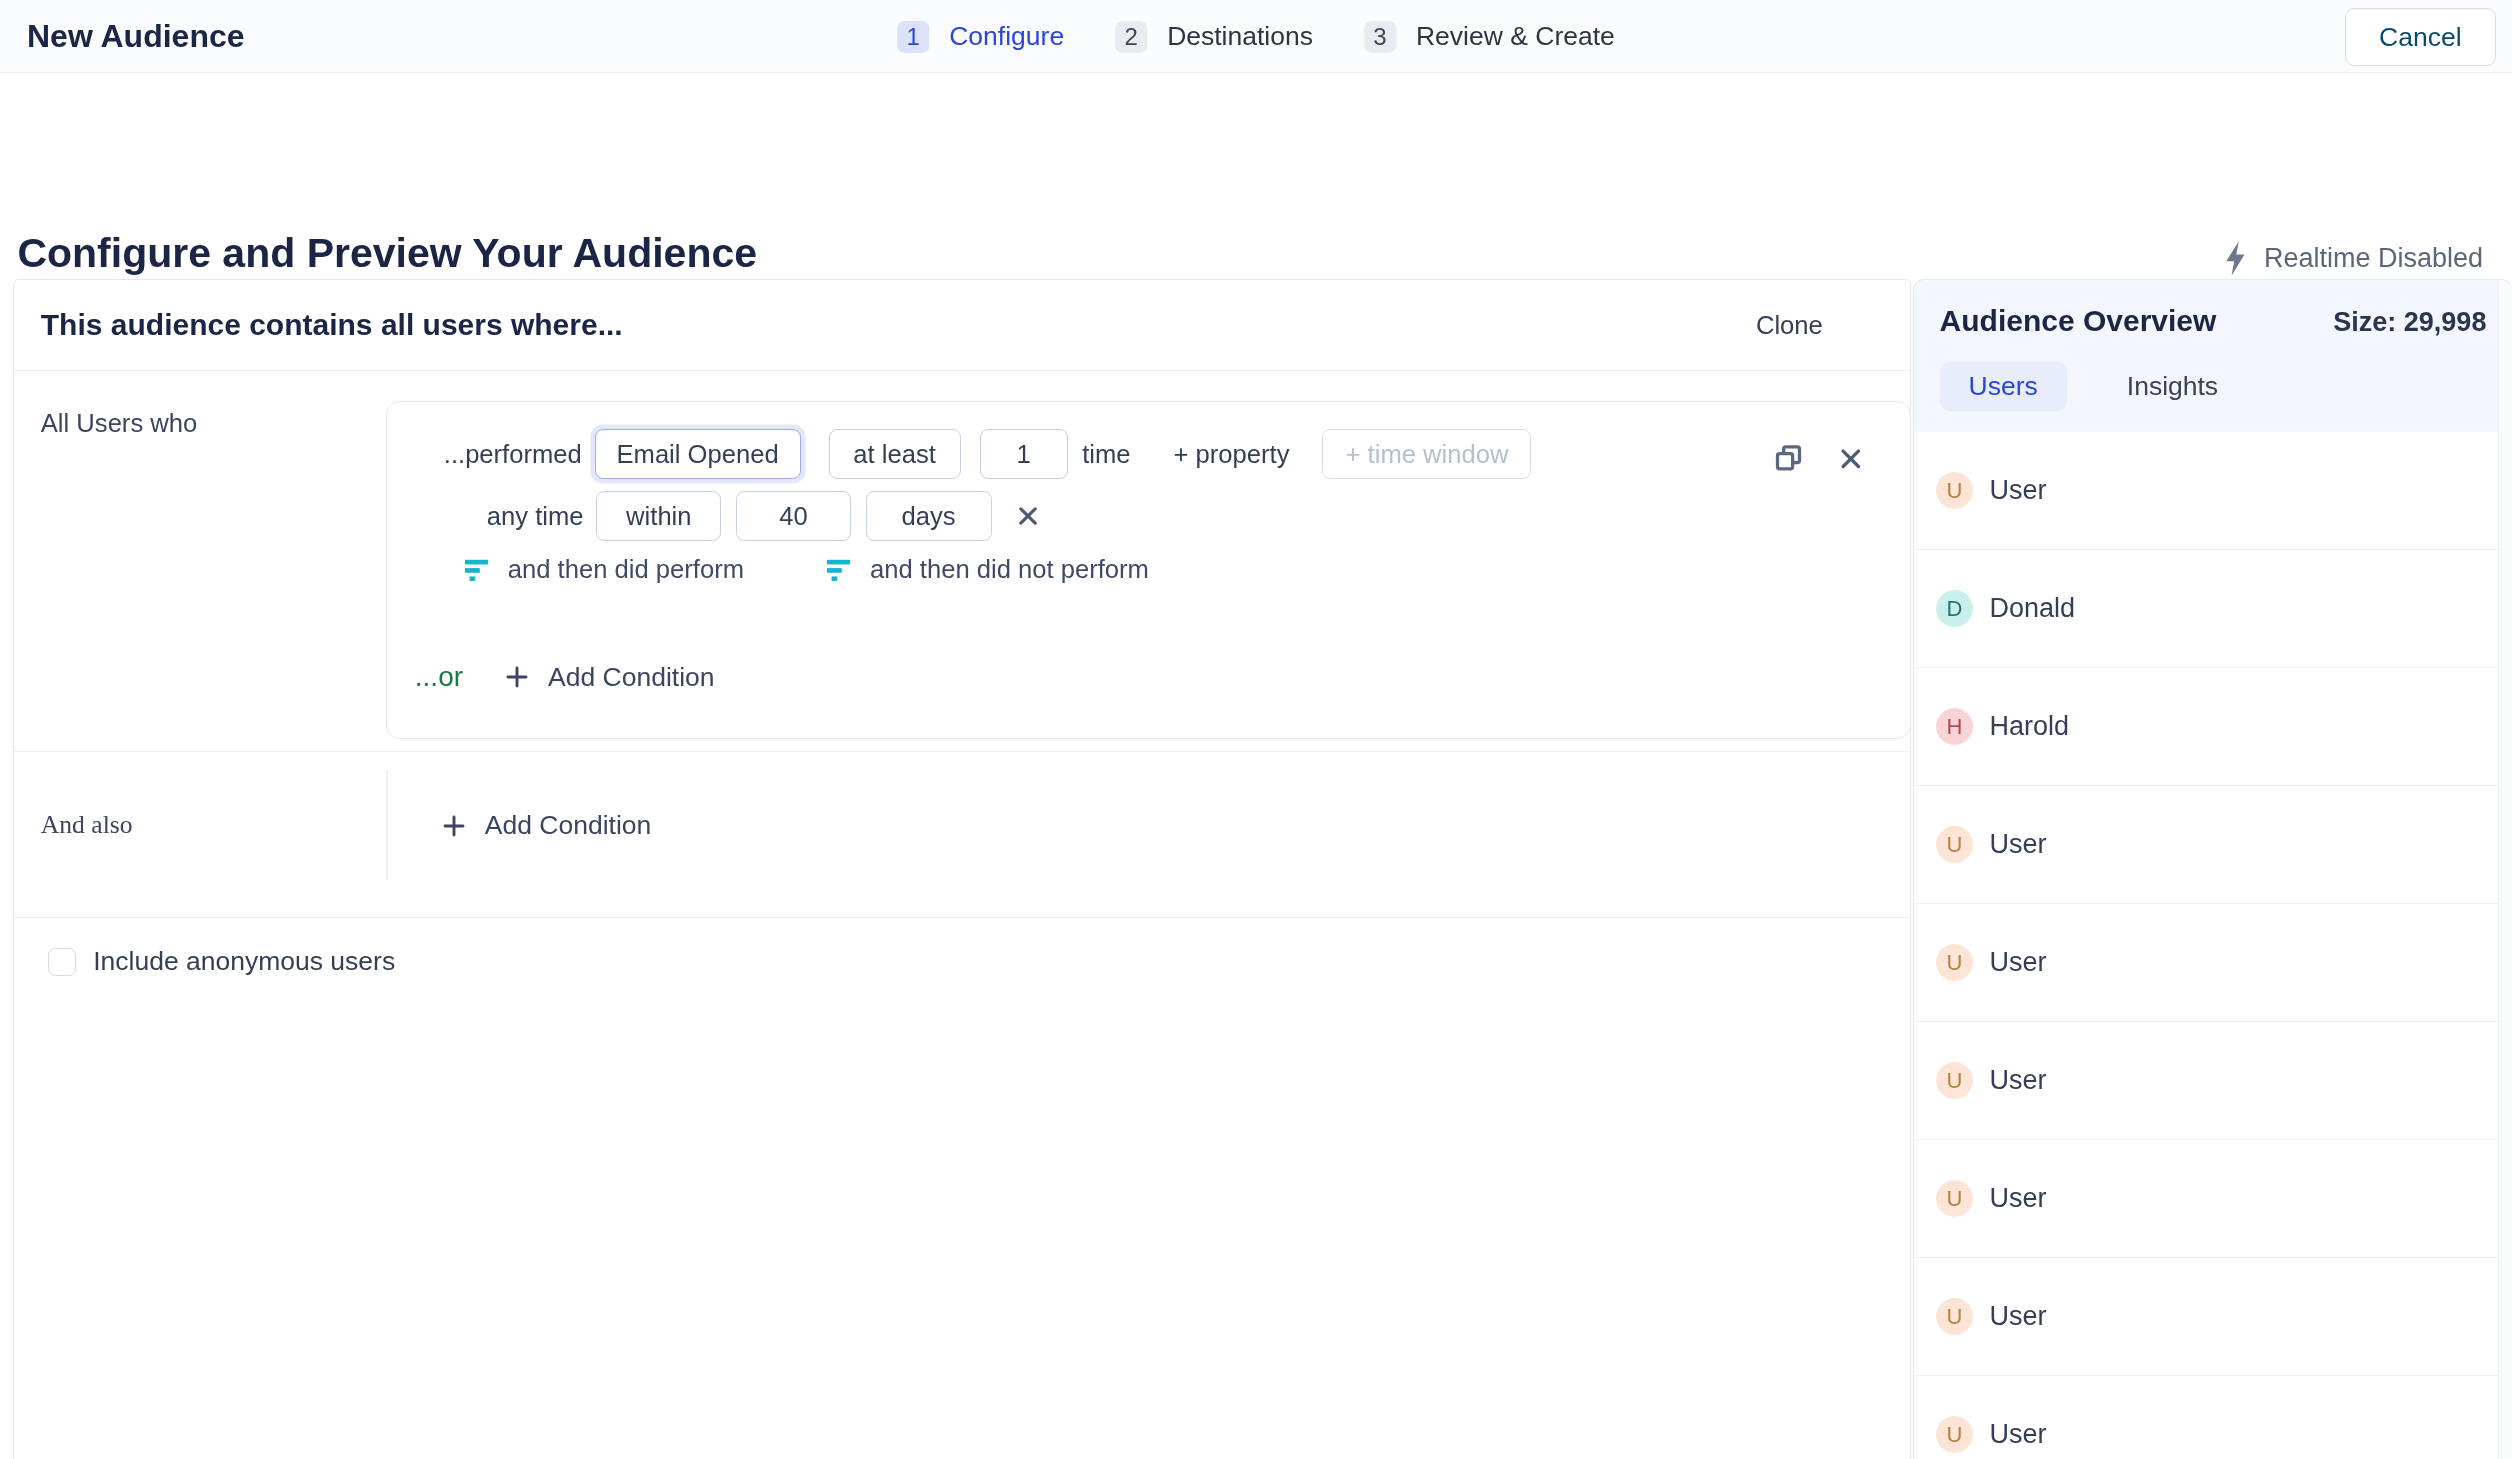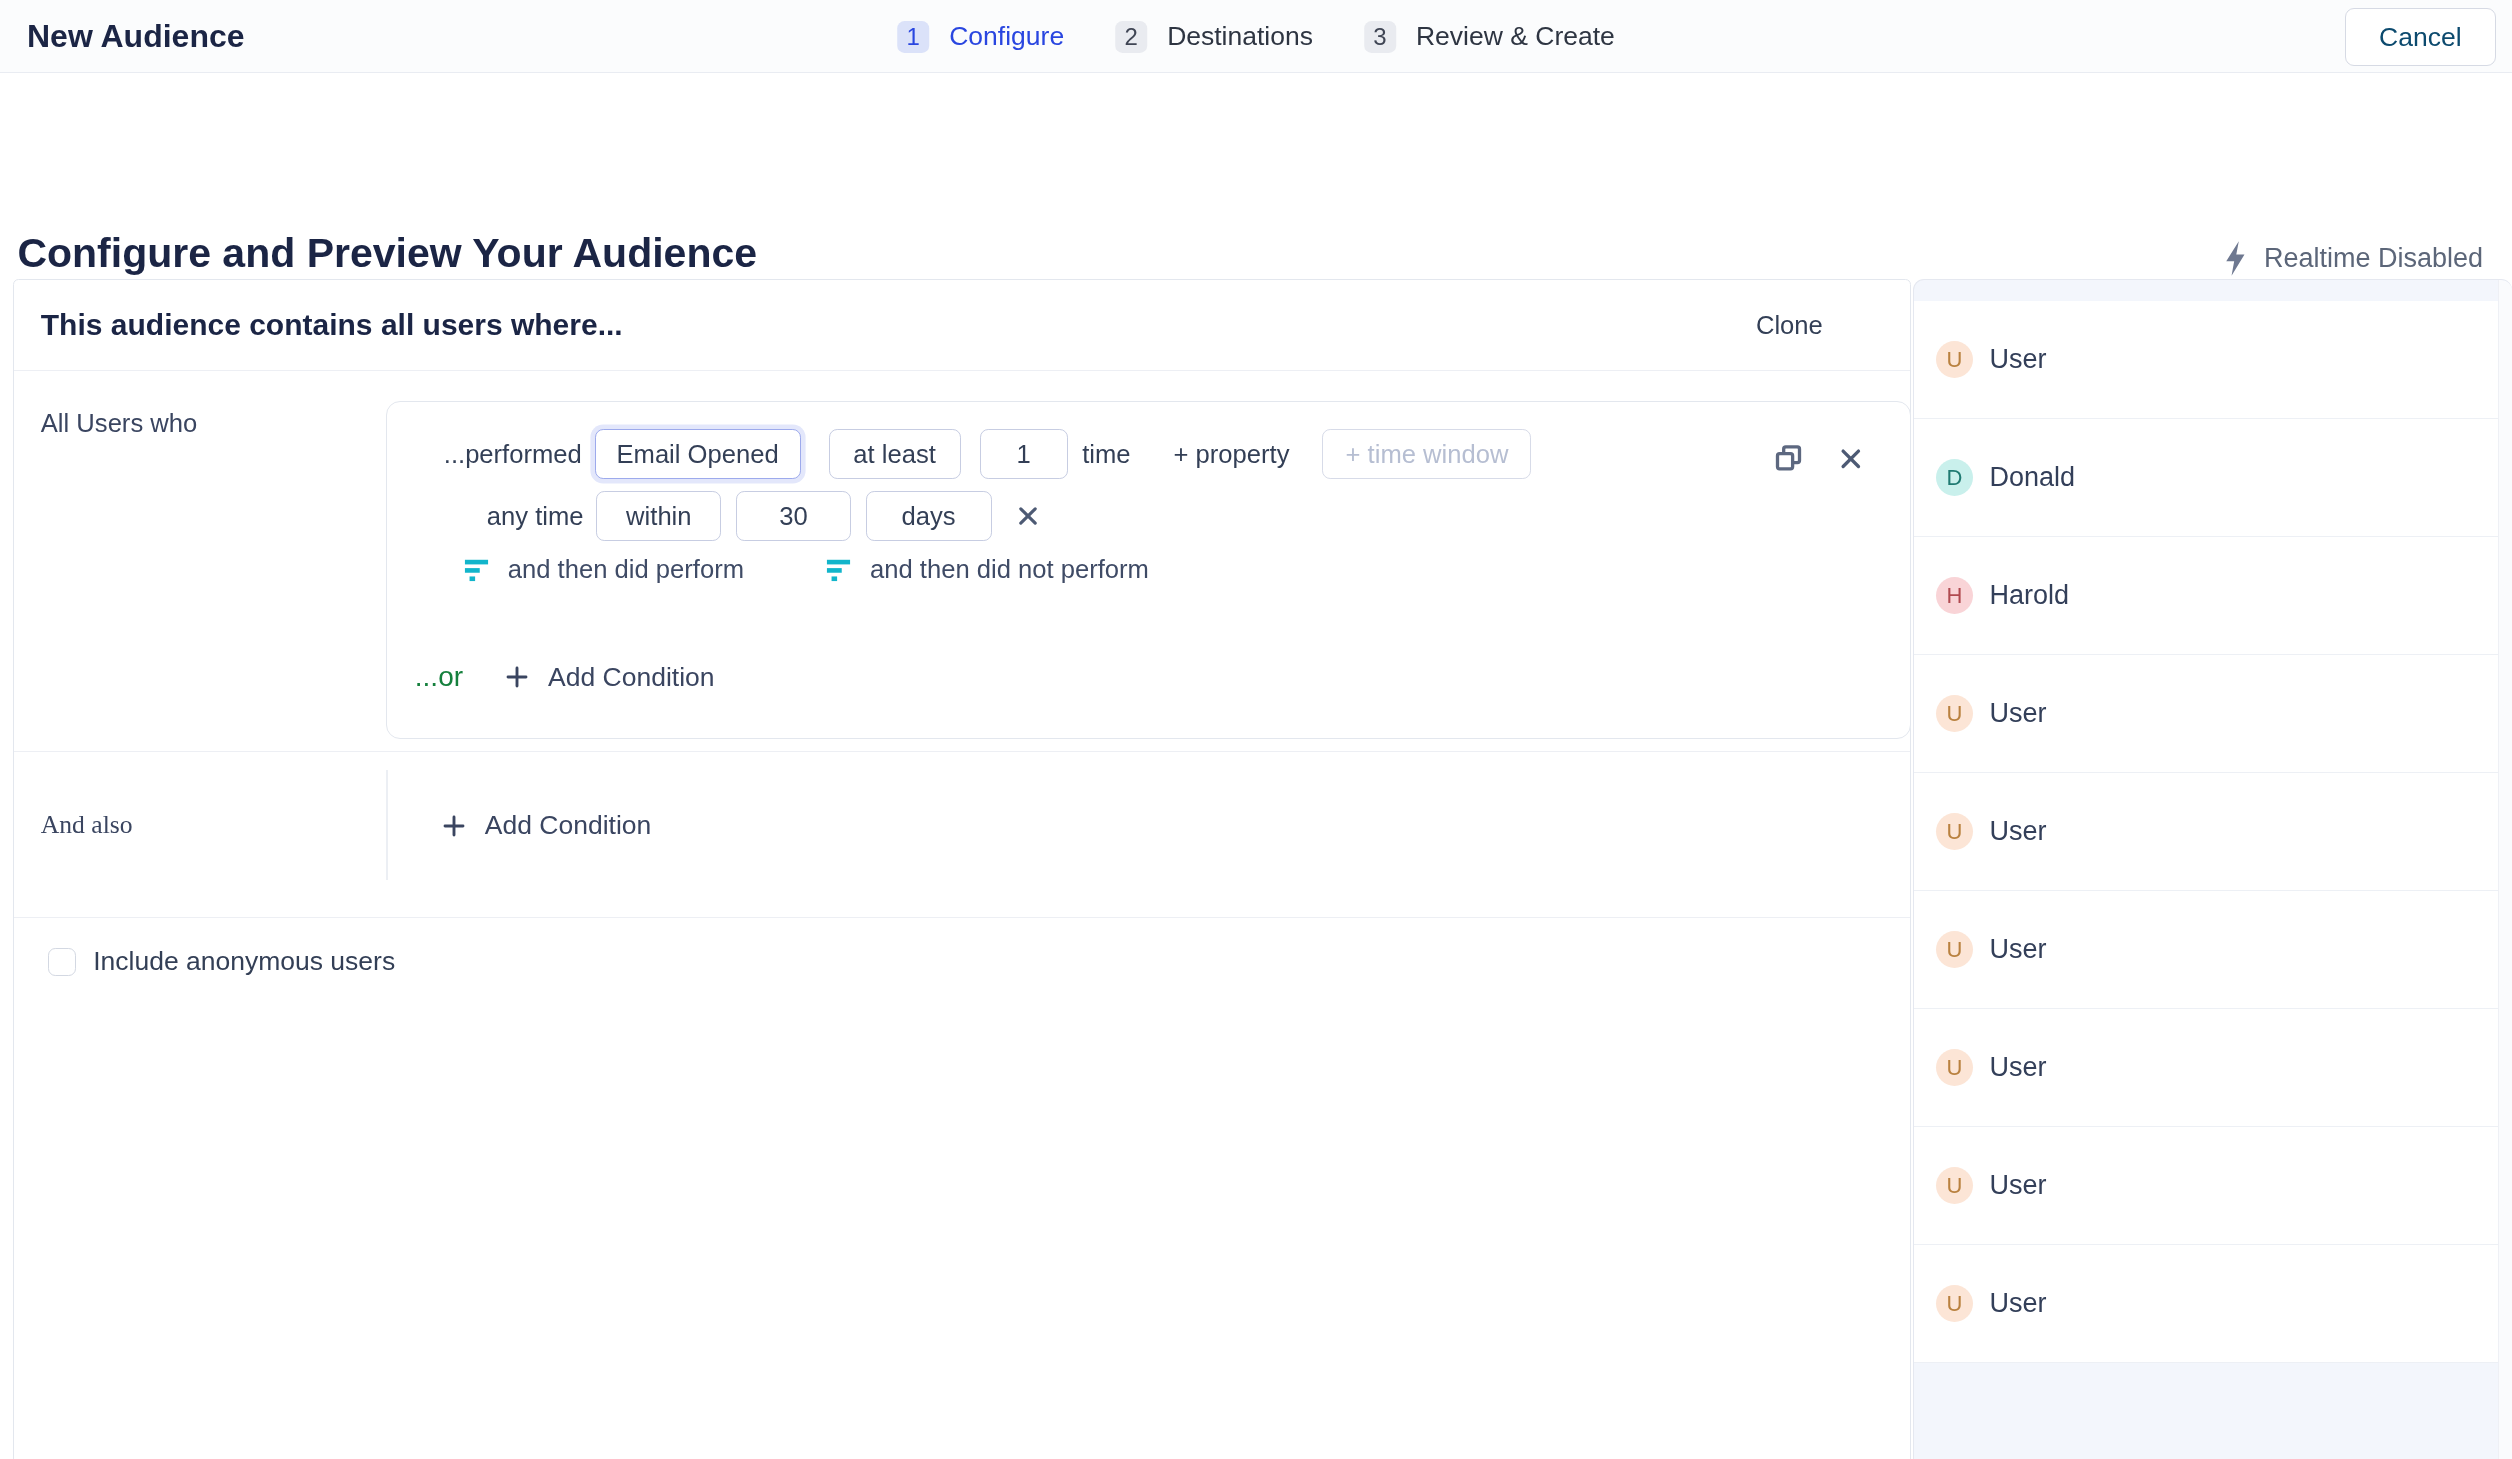--- a/index.html
+++ b/index.html
@@ -173,21 +173,21 @@
           <svg width="25.6" height="25.6" viewBox="0 0 20 20" stroke="#4d5a74" stroke-width="2.6" stroke-linecap="round">
             <line x1="4" y1="4" x2="16" y2="16"></line>
               <line x1="16" y1="4" x2="4" y2="16"></line>
           </svg>
         </span>
       </div>
 
       <div class="cond-row row2">
         <span class="cond-text">any time</span>
         <div class="pill w-within">within</div>
-        <div class="pill w-30">30</div>
+        <div class="pill w-30">40</div>
         <div class="pill w-days">days</div>
         <span class="x-btn">
           <svg width="24" height="24" viewBox="0 0 20 20" stroke="#4d5a74" stroke-width="2.6" stroke-linecap="round">
             <line x1="4" y1="4" x2="16" y2="16"></line>
               <line x1="16" y1="4" x2="4" y2="16"></line>
           </svg>
         </span>
       </div>
 
       <div class="cond-row row3">
@@ -238,20 +238,33 @@
   <div class="section3">
     <div class="chk-row">
       <div class="checkbox"></div>
       <div class="chk-lbl">Include anonymous users</div>
     </div>
   </div>
 
 </div>
 
 <div class="panel">
+  <div class="panel-head">
+    <div class="panel-title-row">
+      <span class="panel-title">Audience Overview</span>
+      <span class="panel-size">
+        <span>Size:</span>
+        <span>29,998</span>
+      </span>
+    </div>
+    <div class="tabs">
+      <div class="tab active">Users</div>
+      <div class="tab">Insights</div>
+    </div>
+  </div>
 
   <div class="user-list">
   <div class="user-row">
     <div class="avatar av-peach">U</div>
     <div class="user-name">User</div>
   </div>
 
   <div class="user-row">
     <div class="avatar av-teal">D</div>
     <div class="user-name">Donald</div>

